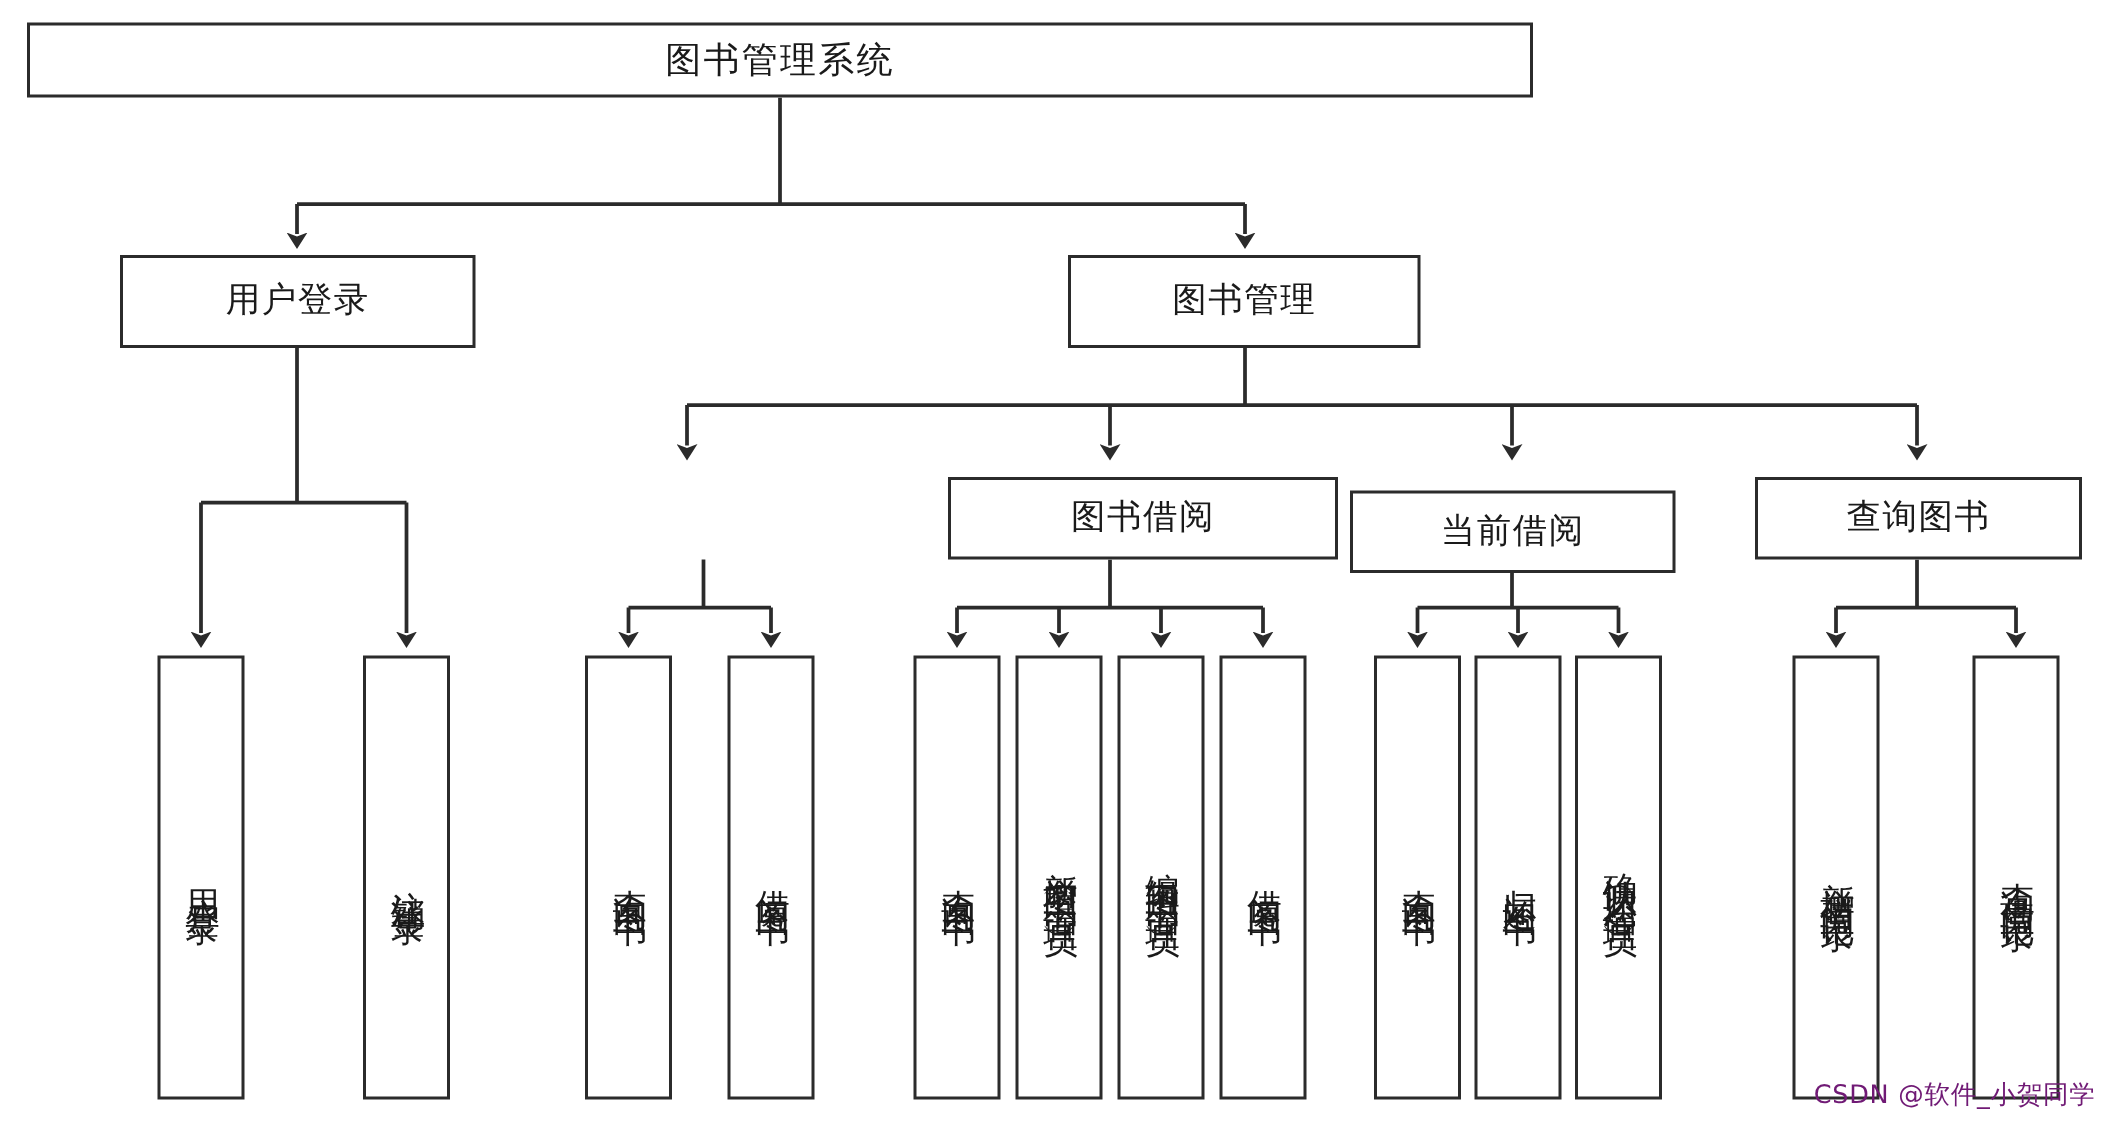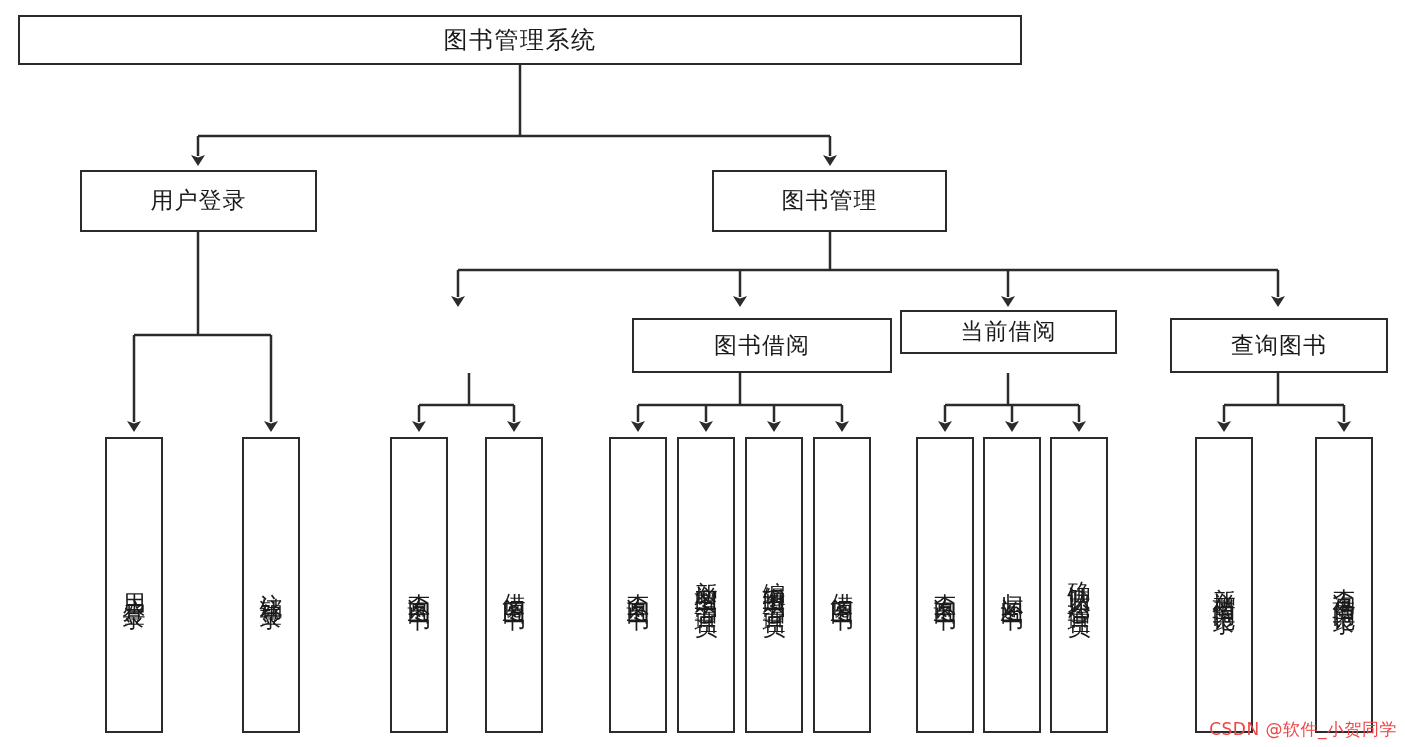--- a/index.html
+++ b/index.html
@@ -47,21 +47,21 @@
     letter-spacing:5px;
     white-space:nowrap;
     text-align:center;
   }
 
   #watermark{
     position:absolute;
     right:8px;
     bottom:6px;
     font-size:17px;
-    color:#ef4444;
+    color:#701a75;
     letter-spacing:0.5px;
     white-space:nowrap;
     pointer-events:none;
   }
 </style>
 </head>
 <body>
 
 <div id="stage">
 
@@ -125,21 +125,21 @@
 
   <div class="node h-node" style="left:712px;top:170px;width:235px;height:62px;">
     <span class="lbl">图书管理</span>
   </div>
 
 
   <div class="node h-node" style="left:632px;top:318px;width:260px;height:55px;">
     <span class="lbl">图书借阅</span>
   </div>
 
-  <div class="node h-node" style="left:900px;top:310px;width:217px;height:44px;">
+  <div class="node h-node" style="left:900px;top:327px;width:217px;height:55px;">
     <span class="lbl">当前借阅</span>
   </div>
 
   <div class="node h-node" style="left:1170px;top:318px;width:218px;height:55px;">
     <span class="lbl">查询图书</span>
   </div>
 
   <div class="node leaf" style="left:105px;top:437px;width:58px;height:296px;">
     <span class="lbl">用户登录</span>
   </div>

